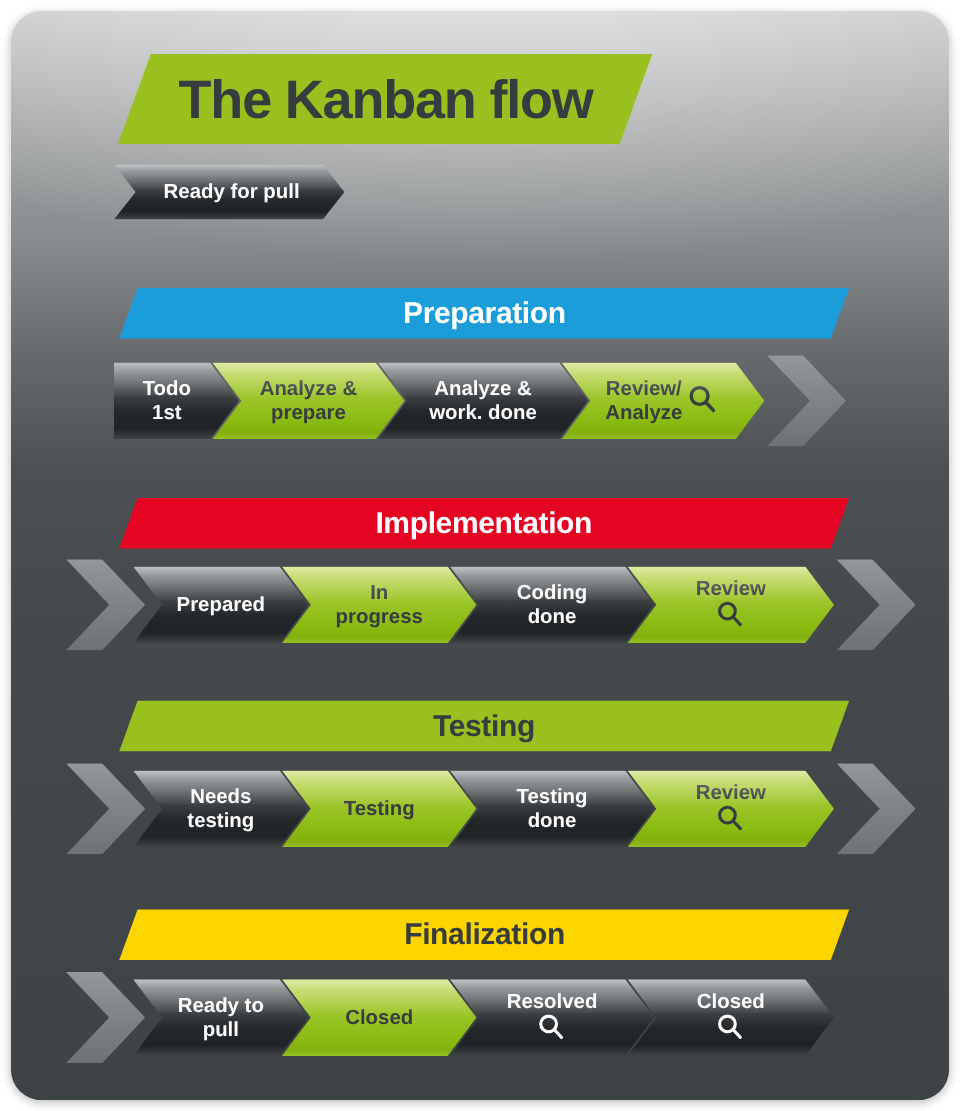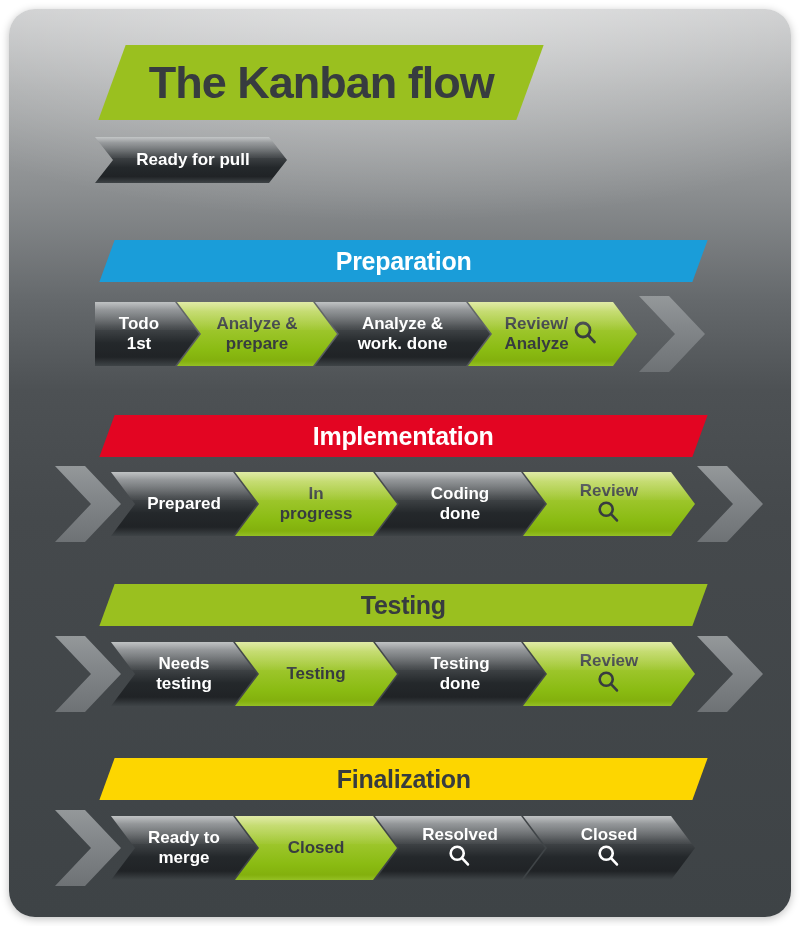--- a/index.html
+++ b/index.html
@@ -201,21 +201,21 @@
       <div class="chevron trailing"></div>
     </div>
 
     <div class="banner yellow">
       <span>Finalization</span>
     </div>
     <div class="row row4">
       <div class="chevron"></div>
       <div class="step ready after-chevron w146">
         <span class="line">Ready to</span>
-        <span class="line">merge</span>
+        <span class="line">pull</span>
       </div>
       <div class="step ongoing w162">
         <span class="line">Closed</span>
       </div>
       <div class="step ready w170">
         <div class="col-content">
           <span class="line">Resolved</span>
           <svg class="mag" width="28" height="28" viewBox="0 0 30 30">
             <circle cx="12" cy="11" r="7" fill="none" stroke="currentColor" stroke-width="2.8"></circle>
             <line x1="17.2" y1="16.2" x2="23.5" y2="23" stroke="currentColor" stroke-width="2.8" stroke-linecap="round"></line>

